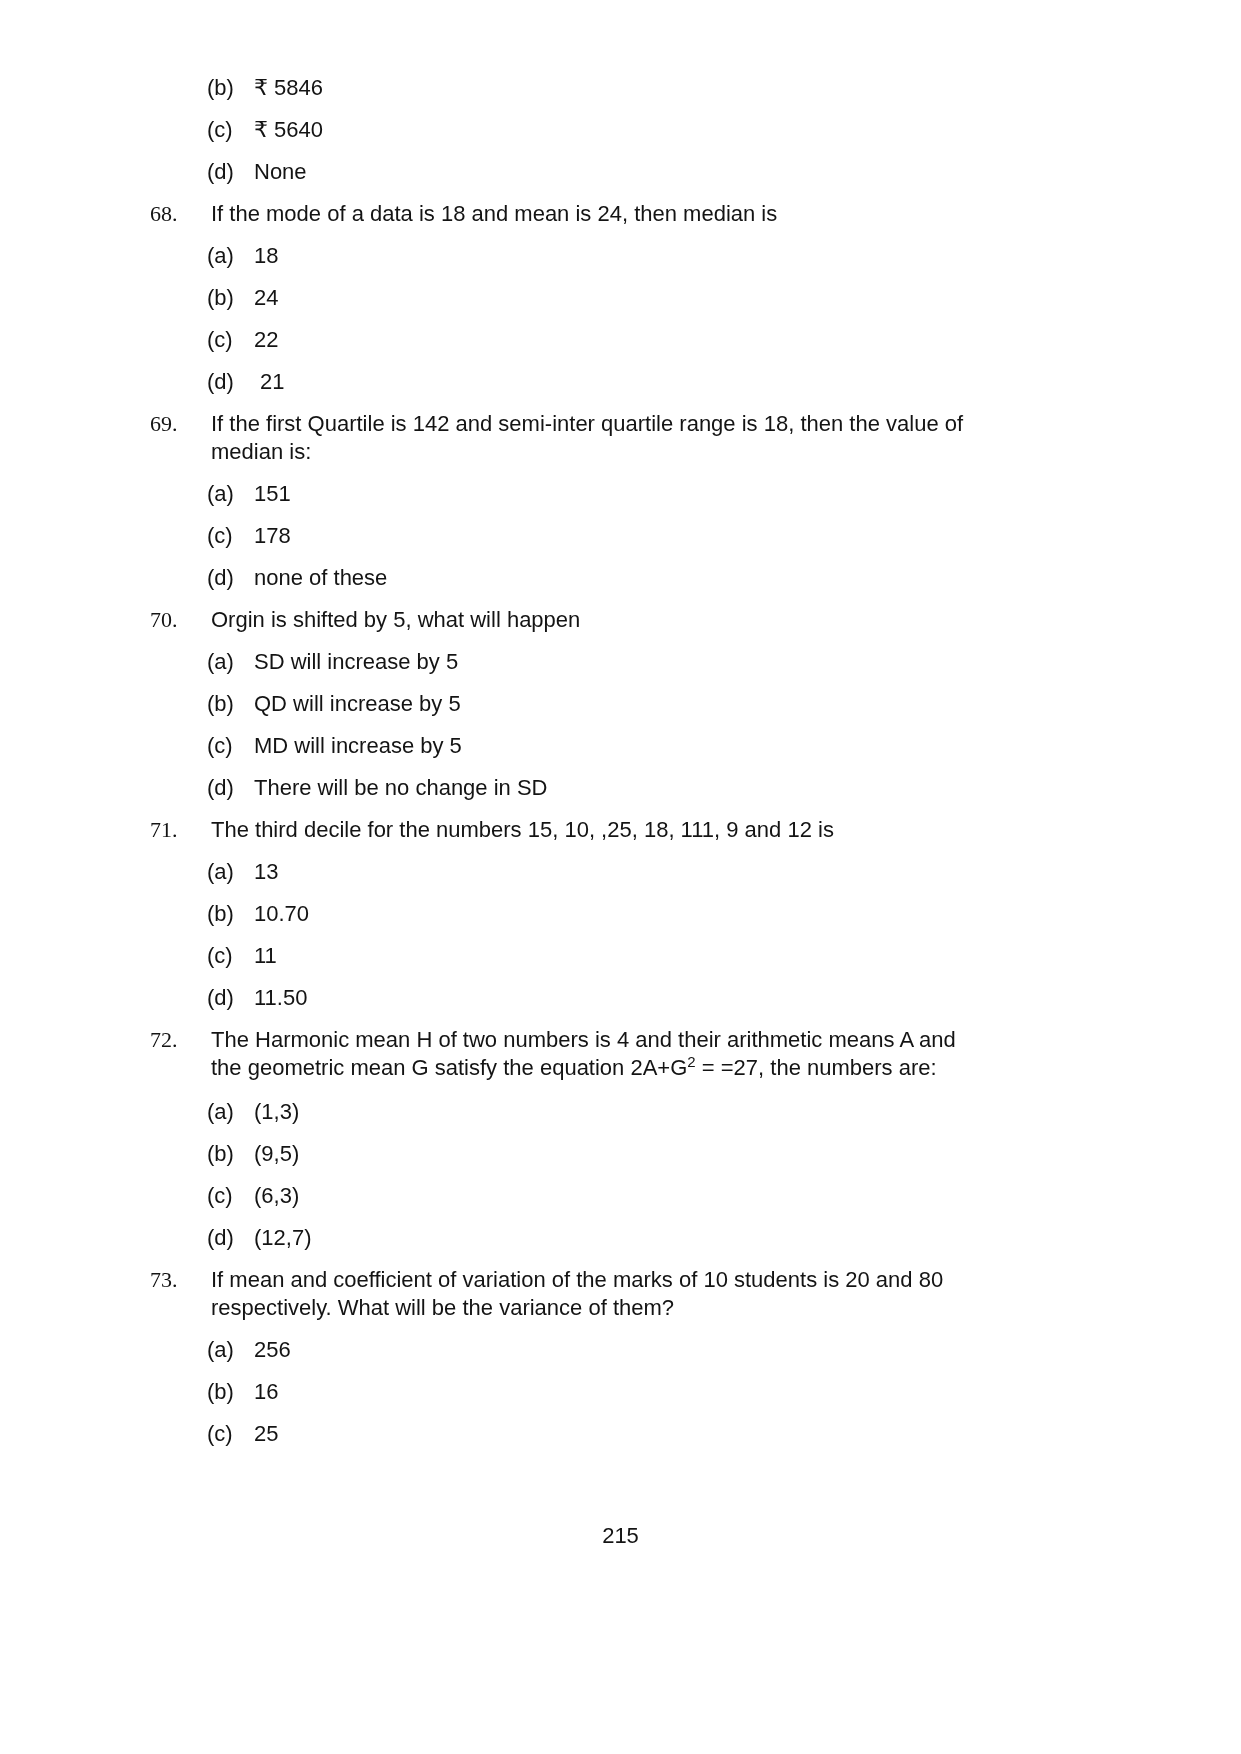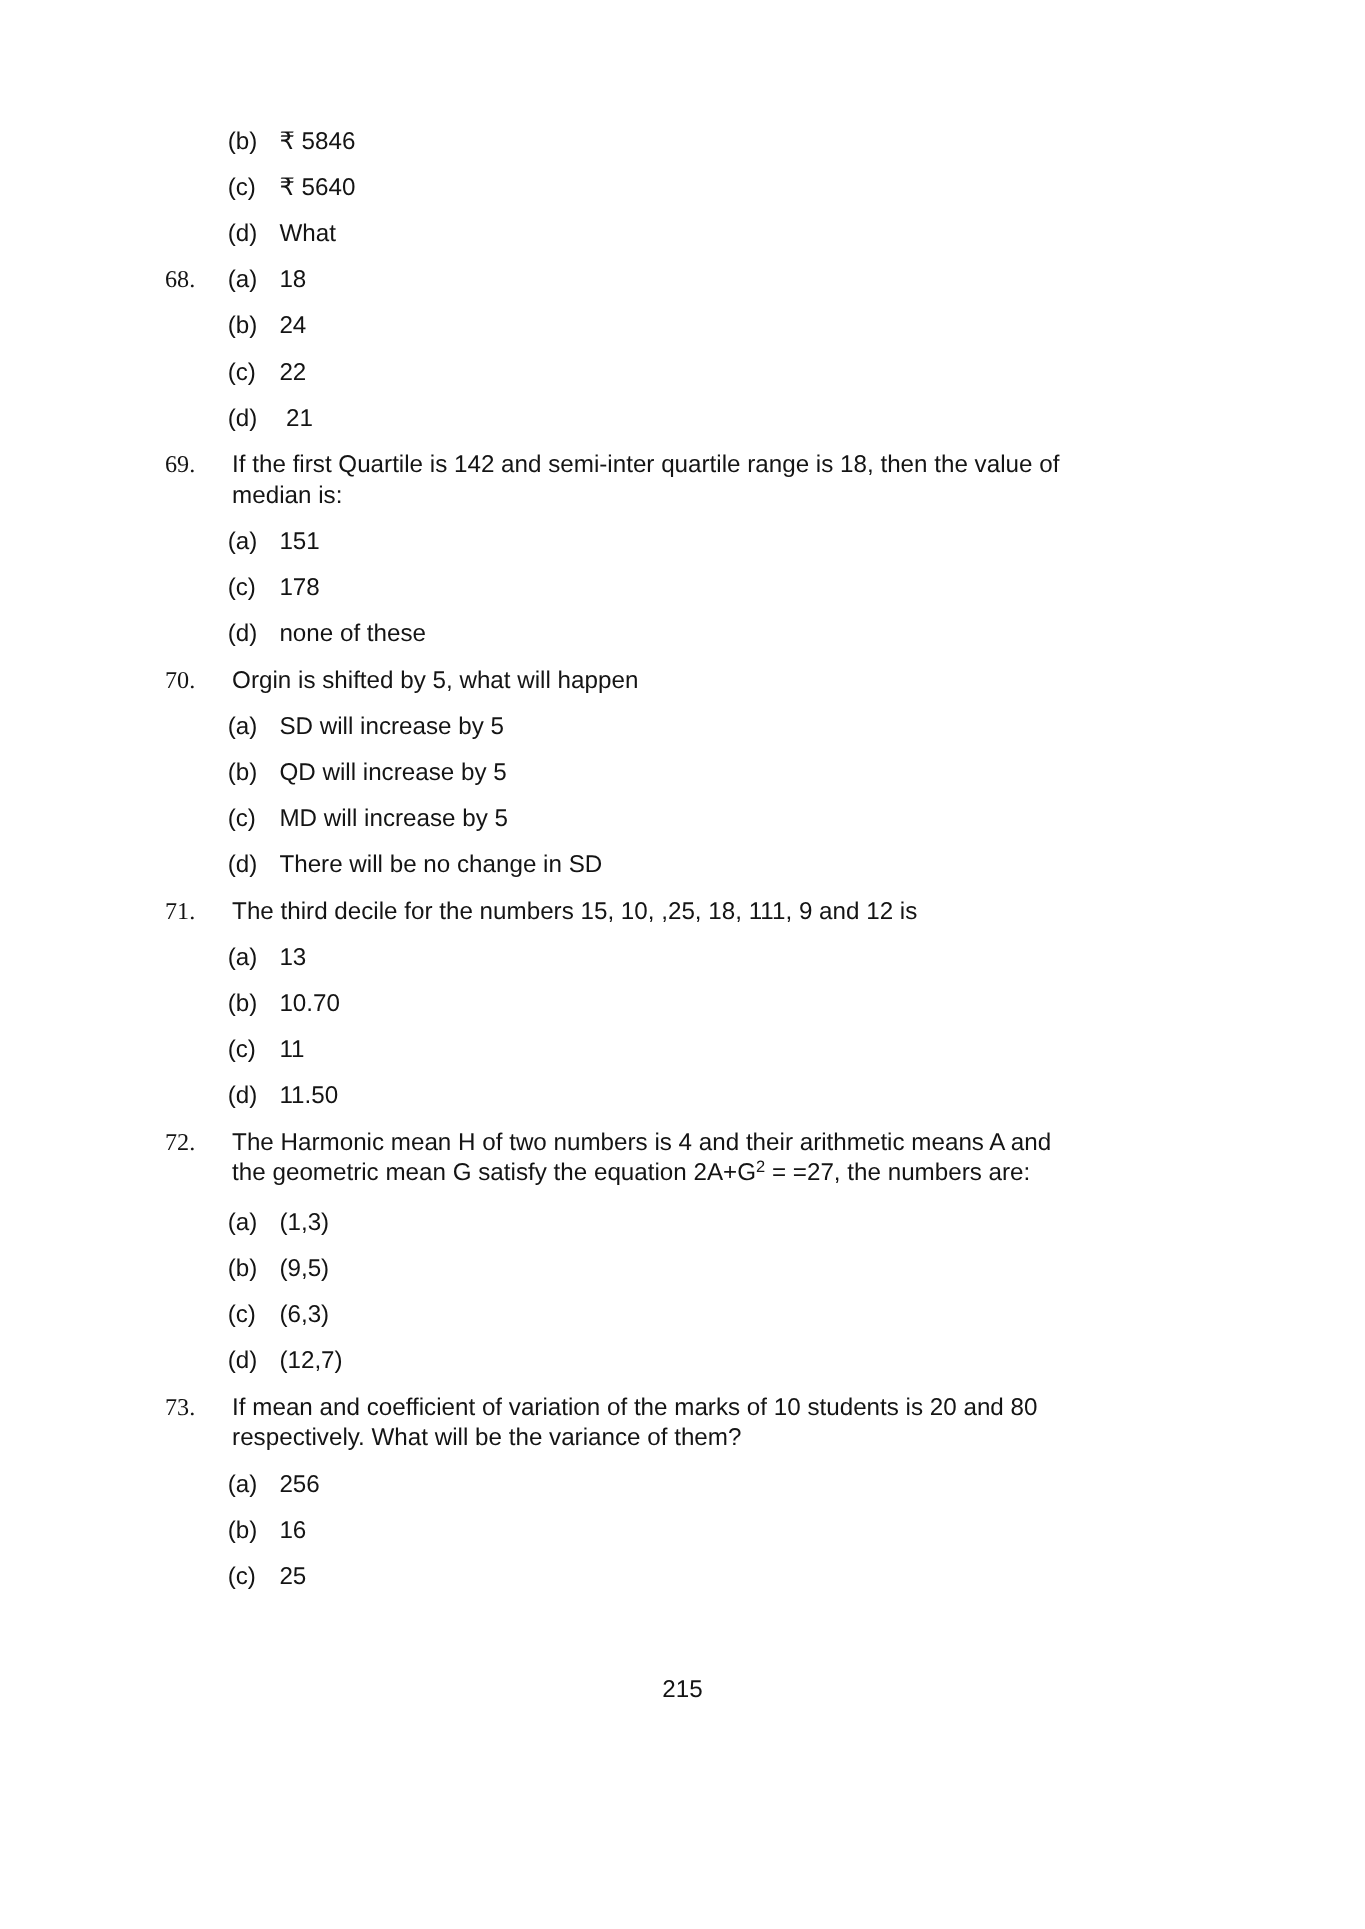--- a/index.html
+++ b/index.html
@@ -5,21 +5,21 @@
   html, body { margin: 0; padding: 0; background: #ffffff; }
   .page {
     position: relative;
     width: 1241px;
     height: 1754px;
     background: #ffffff;
     color: #141414;
     font-family: "Liberation Sans", "DejaVu Sans", sans-serif;
     font-size: 22px;
     box-sizing: border-box;
-    padding: 100px 30px 0 150px;
+    padding: 60px 30px 0 150px;
     overflow: hidden;
   }
   .option {
     margin: 14px 0 0 57px;
     line-height: 28px;
     white-space: nowrap;
   }
   .opt-label { display: inline-block; width: 47px; }
   .opt-text { white-space: pre; }
   .question { position: relative; margin-top: 14px; }
@@ -37,25 +37,28 @@
   }
 </style>
 </head>
 <body>
 
 <div class="page">
 
   <div class="orphan-options">
     <div class="option"><span class="opt-label">(b)</span><span class="opt-text">₹ 5846</span></div>
     <div class="option"><span class="opt-label">(c)</span><span class="opt-text">₹ 5640</span></div>
-    <div class="option"><span class="opt-label">(d)</span><span class="opt-text">What</span></div>
+    <div class="option"><span class="opt-label">(d)</span><span class="opt-text">None</span></div>
   </div>
 
   <section class="question">
     <span class="q-num">68.</span>
+    <div class="q-text">
+      <div class="q-line">If the mode of a data is 18 and mean is 24, then median is</div>
+    </div>
     <div class="options">
       <div class="option"><span class="opt-label">(a)</span><span class="opt-text">18</span></div>
       <div class="option"><span class="opt-label">(b)</span><span class="opt-text">24</span></div>
       <div class="option"><span class="opt-label">(c)</span><span class="opt-text">22</span></div>
       <div class="option"><span class="opt-label">(d)</span><span class="opt-text"> 21</span></div>
     </div>
   </section>
 
   <section class="question">
     <span class="q-num">69.</span>

